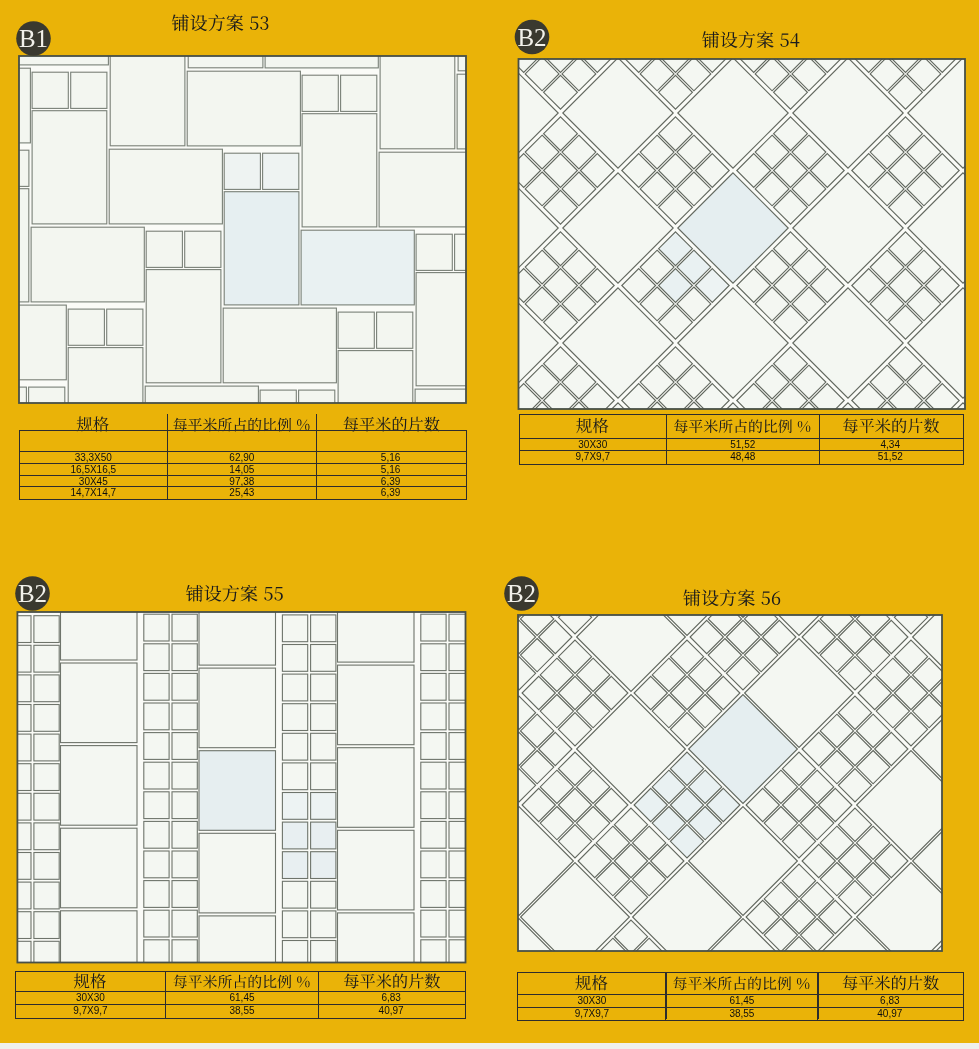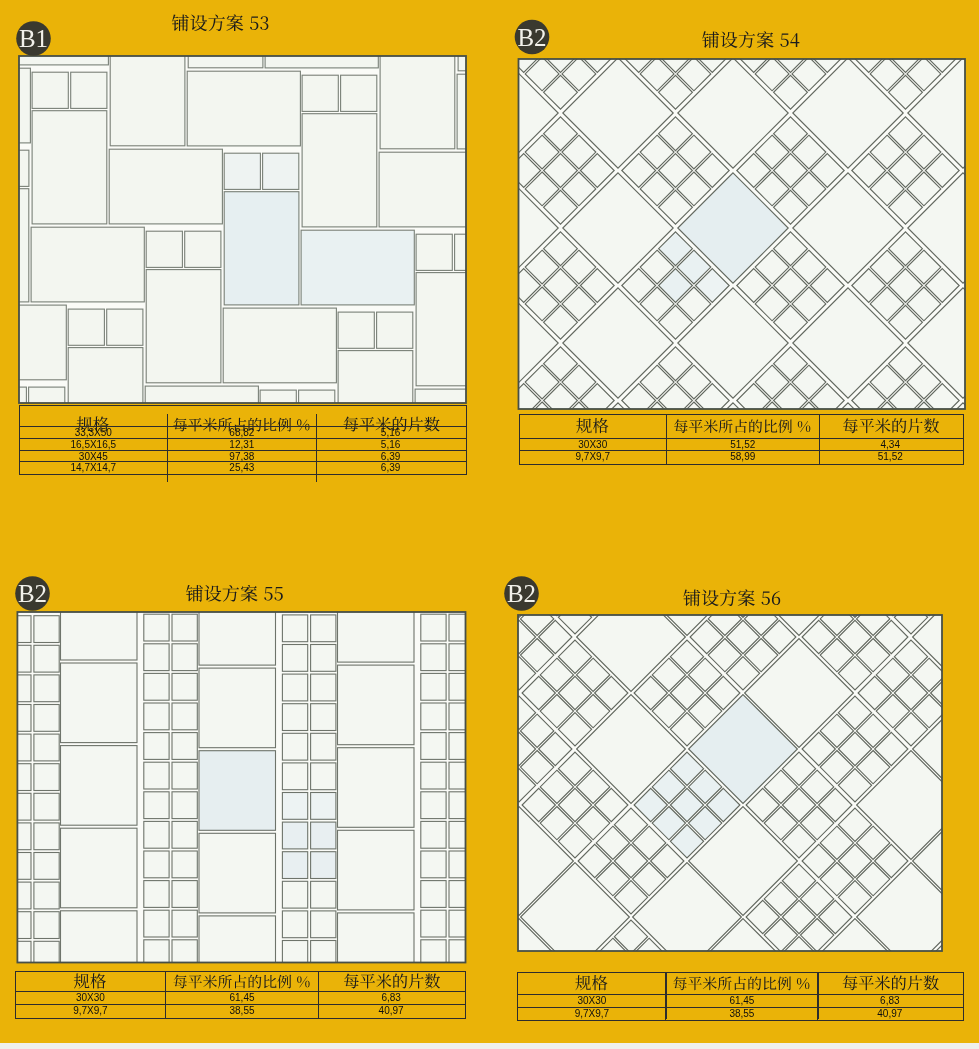--- a/index.html
+++ b/index.html
@@ -629,30 +629,30 @@
       <use href="#hbl" transform="translate(673.5,431.9)" fill="#1c1c1c"></use>
       <use href="#hps" transform="translate(842.4,431.9)" fill="#1c1c1c"></use>
       <use href="#hgg" transform="translate(73.4,987.2)" fill="#1c1c1c"></use>
       <use href="#hbl" transform="translate(172.8,987.2)" fill="#1c1c1c"></use>
       <use href="#hps" transform="translate(343.3,987.2)" fill="#1c1c1c"></use>
       <use href="#hgg" transform="translate(574.9,989.0)" fill="#1c1c1c"></use>
       <use href="#hbl" transform="translate(672.6,989.0)" fill="#1c1c1c"></use>
       <use href="#hps" transform="translate(842.0,989.0)" fill="#1c1c1c"></use>
       <rect x="0" y="1043" width="979" height="6" fill="#eff0ec"></rect>
     </svg>
-    <div class="tbl" style="left:18.6px;top:405px;width:448.4px;">
+    <div class="tbl" style="left:18.6px;top:430px;width:448.4px;">
       <div class="thead" style="height:21.2px"></div>
       <div class="trow" style="height:11.7px">
         <div class="tc" style="width:148.4px">33,3X50</div>
-        <div class="tc" style="width:148.8px">68,82</div>
+        <div class="tc" style="width:148.8px">62,90</div>
         <div class="tc" style="width:147.6px">5,16</div>
       </div>
       <div class="trow" style="height:11.7px">
         <div class="tc" style="width:148.4px">16,5X16,5</div>
-        <div class="tc" style="width:148.8px">12,31</div>
+        <div class="tc" style="width:148.8px">14,05</div>
         <div class="tc" style="width:147.6px">5,16</div>
       </div>
       <div class="trow" style="height:11.7px">
         <div class="tc" style="width:148.4px">30X45</div>
         <div class="tc" style="width:148.8px">97,38</div>
         <div class="tc" style="width:147.6px">6,39</div>
       </div>
       <div class="trow" style="height:11.7px">
         <div class="tc" style="width:148.4px">14,7X14,7</div>
         <div class="tc" style="width:148.8px">25,43</div>
@@ -661,21 +661,21 @@
     </div>
     <div class="tbl" style="left:518.5px;top:414px;width:445px;">
       <div class="thead" style="height:23.5px"></div>
       <div class="trow" style="height:12.7px">
         <div class="tc" style="width:147.5px">30X30</div>
         <div class="tc" style="width:152.5px">51,52</div>
         <div class="tc" style="width:141.5px">4,34</div>
       </div>
       <div class="trow" style="height:12.7px">
         <div class="tc" style="width:147.5px">9,7X9,7</div>
-        <div class="tc" style="width:152.5px">58,99</div>
+        <div class="tc" style="width:152.5px">48,48</div>
         <div class="tc" style="width:141.5px">51,52</div>
       </div>
     </div>
     <div class="tbl" style="left:14.7px;top:970.7px;width:451.2px;">
       <div class="thead" style="height:20.8px"></div>
       <div class="trow" style="height:12.6px">
         <div class="tc" style="width:150.4px">30X30</div>
         <div class="tc" style="width:152.9px">61,45</div>
         <div class="tc" style="width:144.3px">6,83</div>
       </div>

